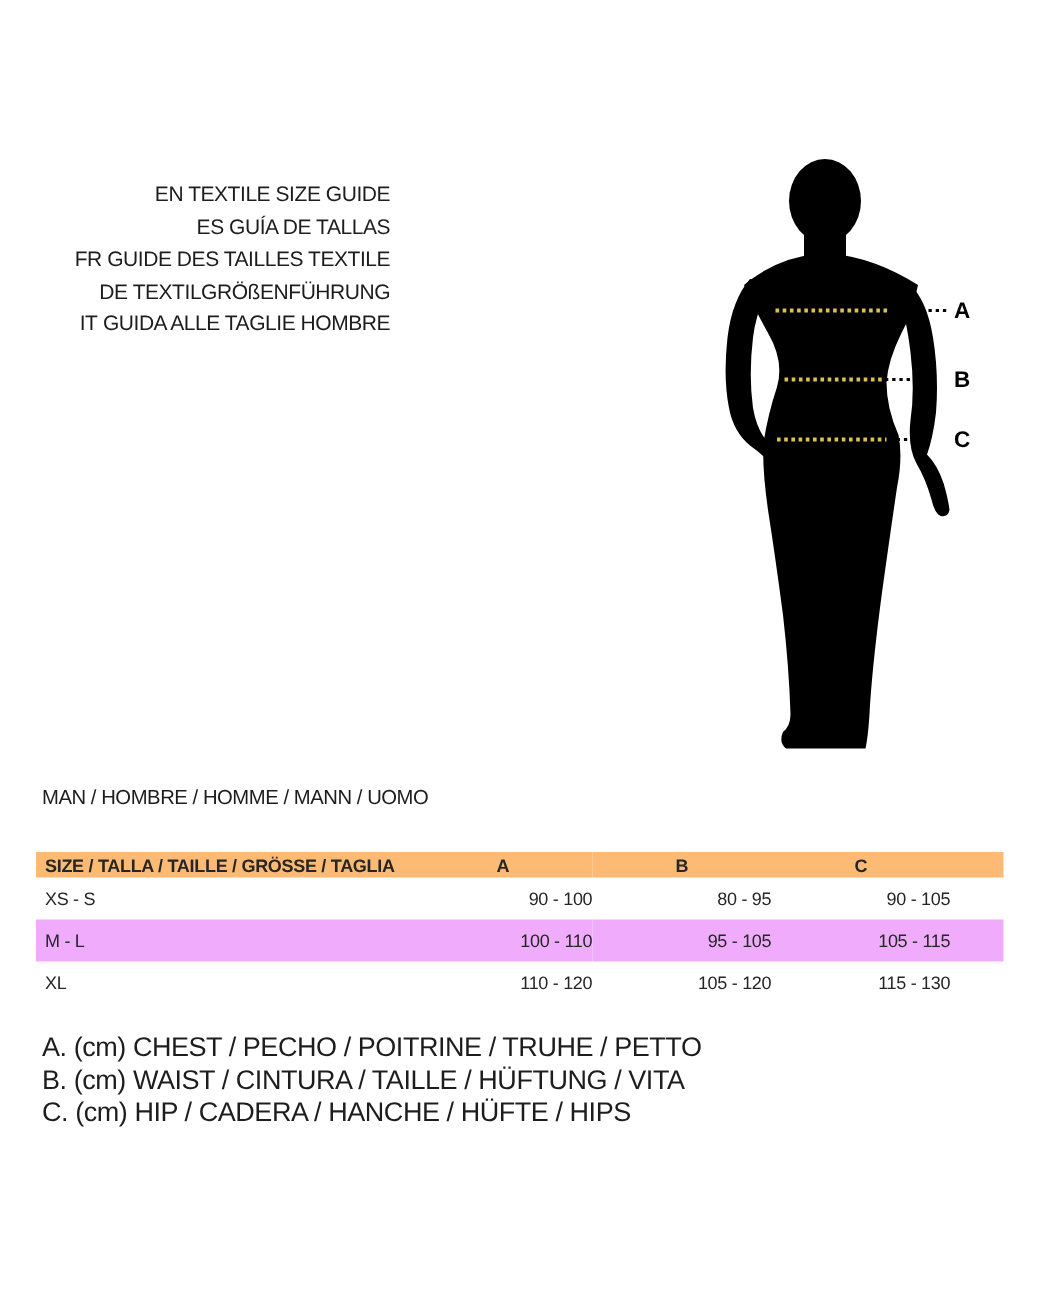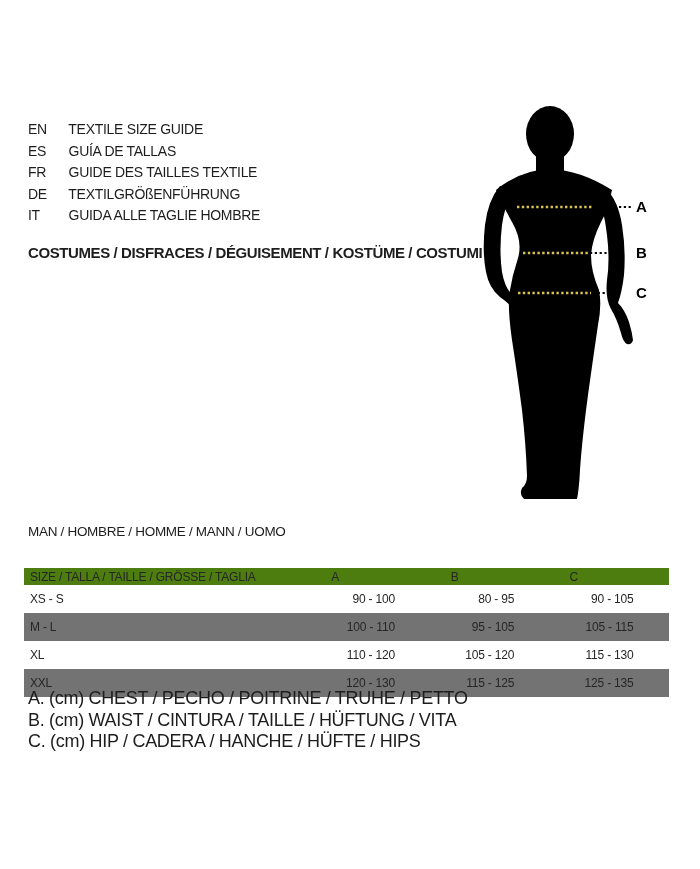--- a/index.html
+++ b/index.html
@@ -2,37 +2,37 @@
 <html><head>
 <meta charset="utf-8">
 <style>
   html,body{margin:0;padding:0;background:#ffffff;}
   .canvas{
     position:relative;width:700px;height:869px;background:#ffffff;overflow:hidden;
     font-family:"Liberation Sans",sans-serif;color:#1d1d1d;
     -webkit-font-smoothing:antialiased;
   }
   
-  .lang-block{position:absolute;left:28px;top:119px;font-size:14px;line-height:21.5px;letter-spacing:-0.3px;}
+  .lang-block{position:absolute;left:28px;top:119px;font-size:14px;line-height:21.5px;letter-spacing:-0.3px;text-align:right;}
   .lang-row{white-space:nowrap;}
   .lang-code{display:inline-block;width:37px;}
   
   .category-line{position:absolute;left:28px;top:244px;font-size:15px;font-weight:bold;letter-spacing:-0.4px;white-space:nowrap;}
   
   .figure-wrap{position:absolute;left:460px;top:100px;width:200px;height:410px;}
   
   .gender-line{position:absolute;left:28px;top:524px;font-size:13.5px;letter-spacing:-0.3px;}
   
   .table-wrap{position:absolute;left:24px;top:568px;width:645px;}
   table.size-table{border-collapse:collapse;width:100%;table-layout:fixed;font-size:12px;letter-spacing:-0.2px;color:#262626;}
-  table.size-table th{font-weight:normal;text-align:left;height:17px;padding:0 0 0 6px;background:#4d7c0f;}
+  table.size-table th{font-weight:bold;text-align:left;height:17px;padding:0 0 0 6px;background:#fdba74;}
   table.size-table th.num{text-align:center;padding:0;}
   table.size-table td{height:28px;padding:0 0 0 6px;}
   table.size-table td.num{text-align:right;padding:0;}
-  table.size-table tr.stripe td{background:#737373;}
+  table.size-table tr.stripe td{background:#f0abfc;}
   
   .legend-block{position:absolute;left:28px;top:688px;font-size:18px;line-height:21.5px;letter-spacing:-0.3px;}
 </style>
 </head>
 <body>
 
 <div class="canvas">
 
   <div class="lang-block">
     <div class="lang-row">
@@ -50,21 +50,20 @@
     <div class="lang-row">
       <span class="lang-code">DE</span>
       <span>TEXTILGRÖßENFÜHRUNG</span>
     </div>
     <div class="lang-row">
       <span class="lang-code">IT</span>
       <span>GUIDA ALLE TAGLIE HOMBRE</span>
     </div>
   </div>
 
-  <div class="category-line">COSTUMES / DISFRACES / DÉGUISEMENT / KOSTÜME / COSTUMI</div>
 
   <div class="figure-wrap">
     <svg width="200" height="410" viewBox="0 0 200 410" xmlns="http://www.w3.org/2000/svg">
 
       <ellipse cx="90" cy="34" rx="24" ry="28" fill="#000000"></ellipse>
 
       <rect x="76" y="46" width="28" height="26" fill="#000000"></rect>
 
       <path d="M 36 90 Q 60 70 90 69 Q 120 70 152 90
            Q 148 110 141 122 Q 132 140 131 155 Q 131 172 139 190
@@ -129,27 +128,20 @@
         <td class="num">105 - 115</td>
         <td></td>
       </tr>
       <tr>
         <td>XL</td>
         <td class="num">110 - 120</td>
         <td class="num">105 - 120</td>
         <td class="num">115 - 130</td>
         <td></td>
       </tr>
-      <tr class="stripe">
-        <td>XXL</td>
-        <td class="num">120 - 130</td>
-        <td class="num">115 - 125</td>
-        <td class="num">125 - 135</td>
-        <td></td>
-      </tr>
     </tbody>
       </table>
   </div>
 
   <div class="legend-block">
     <div>A. (cm) CHEST / PECHO / POITRINE / TRUHE / PETTO</div>
     <div>B. (cm) WAIST / CINTURA / TAILLE / HÜFTUNG / VITA</div>
     <div>C. (cm) HIP / CADERA / HANCHE / HÜFTE / HIPS</div>
   </div>
 

